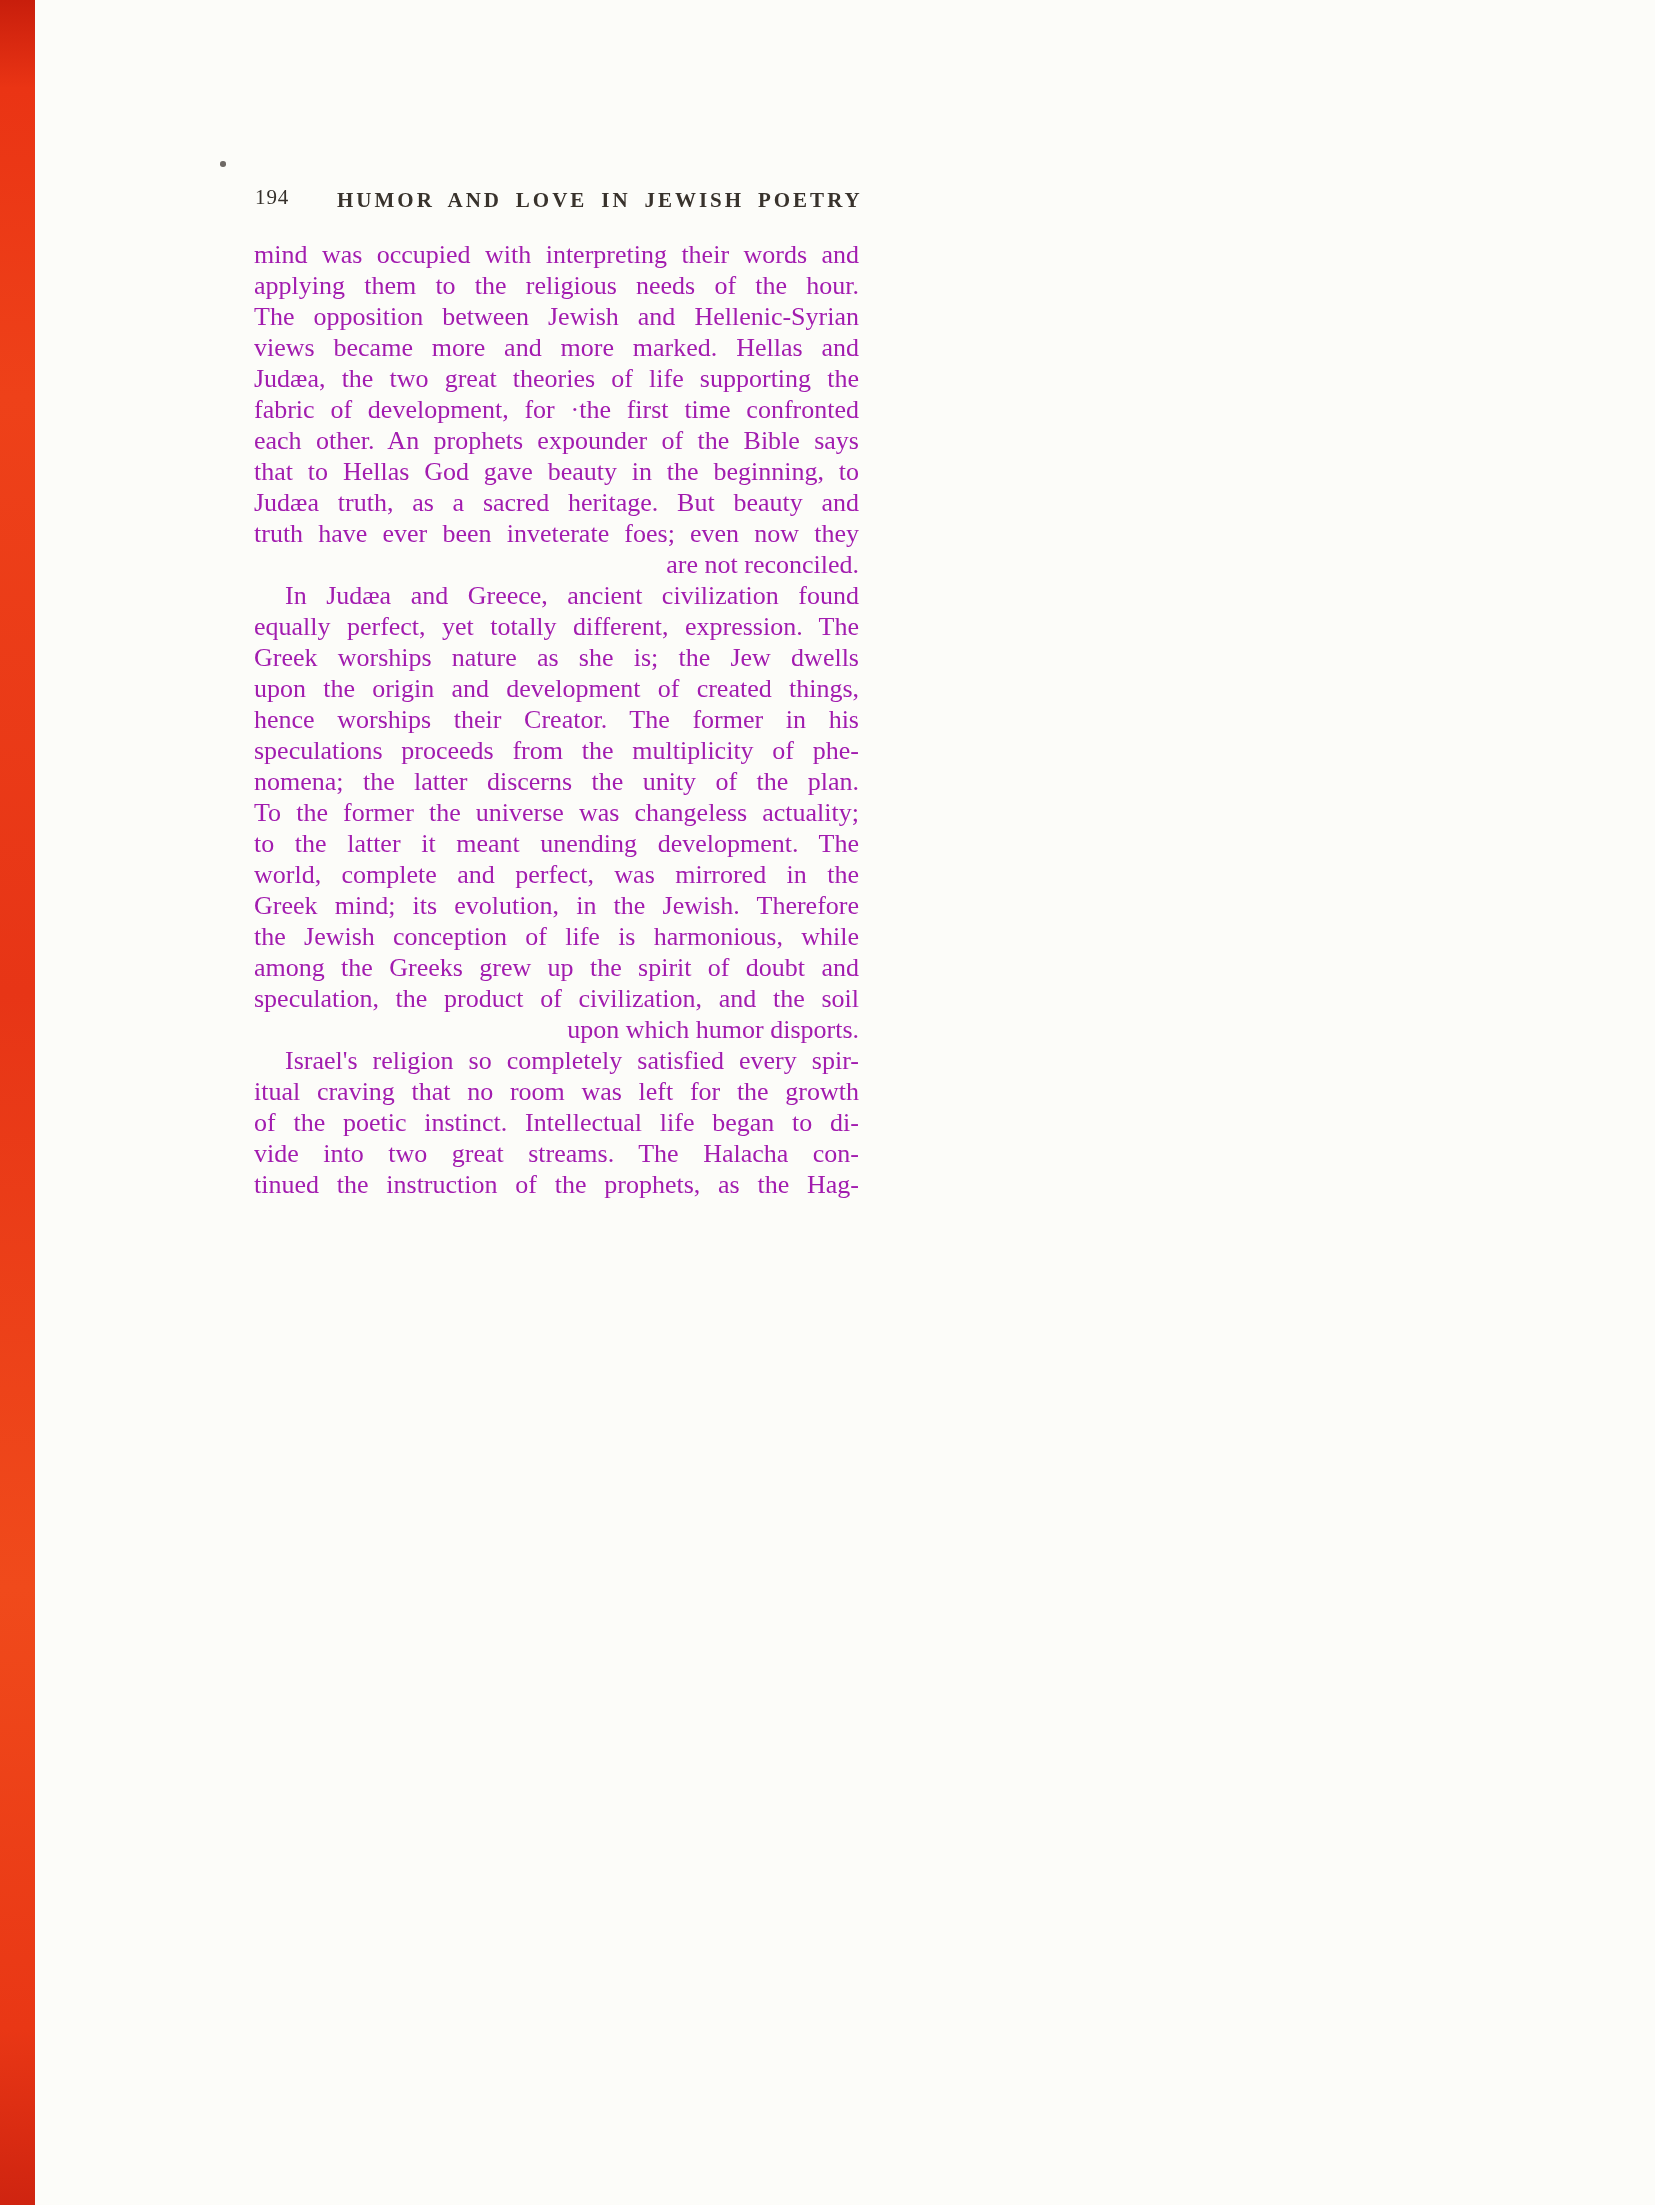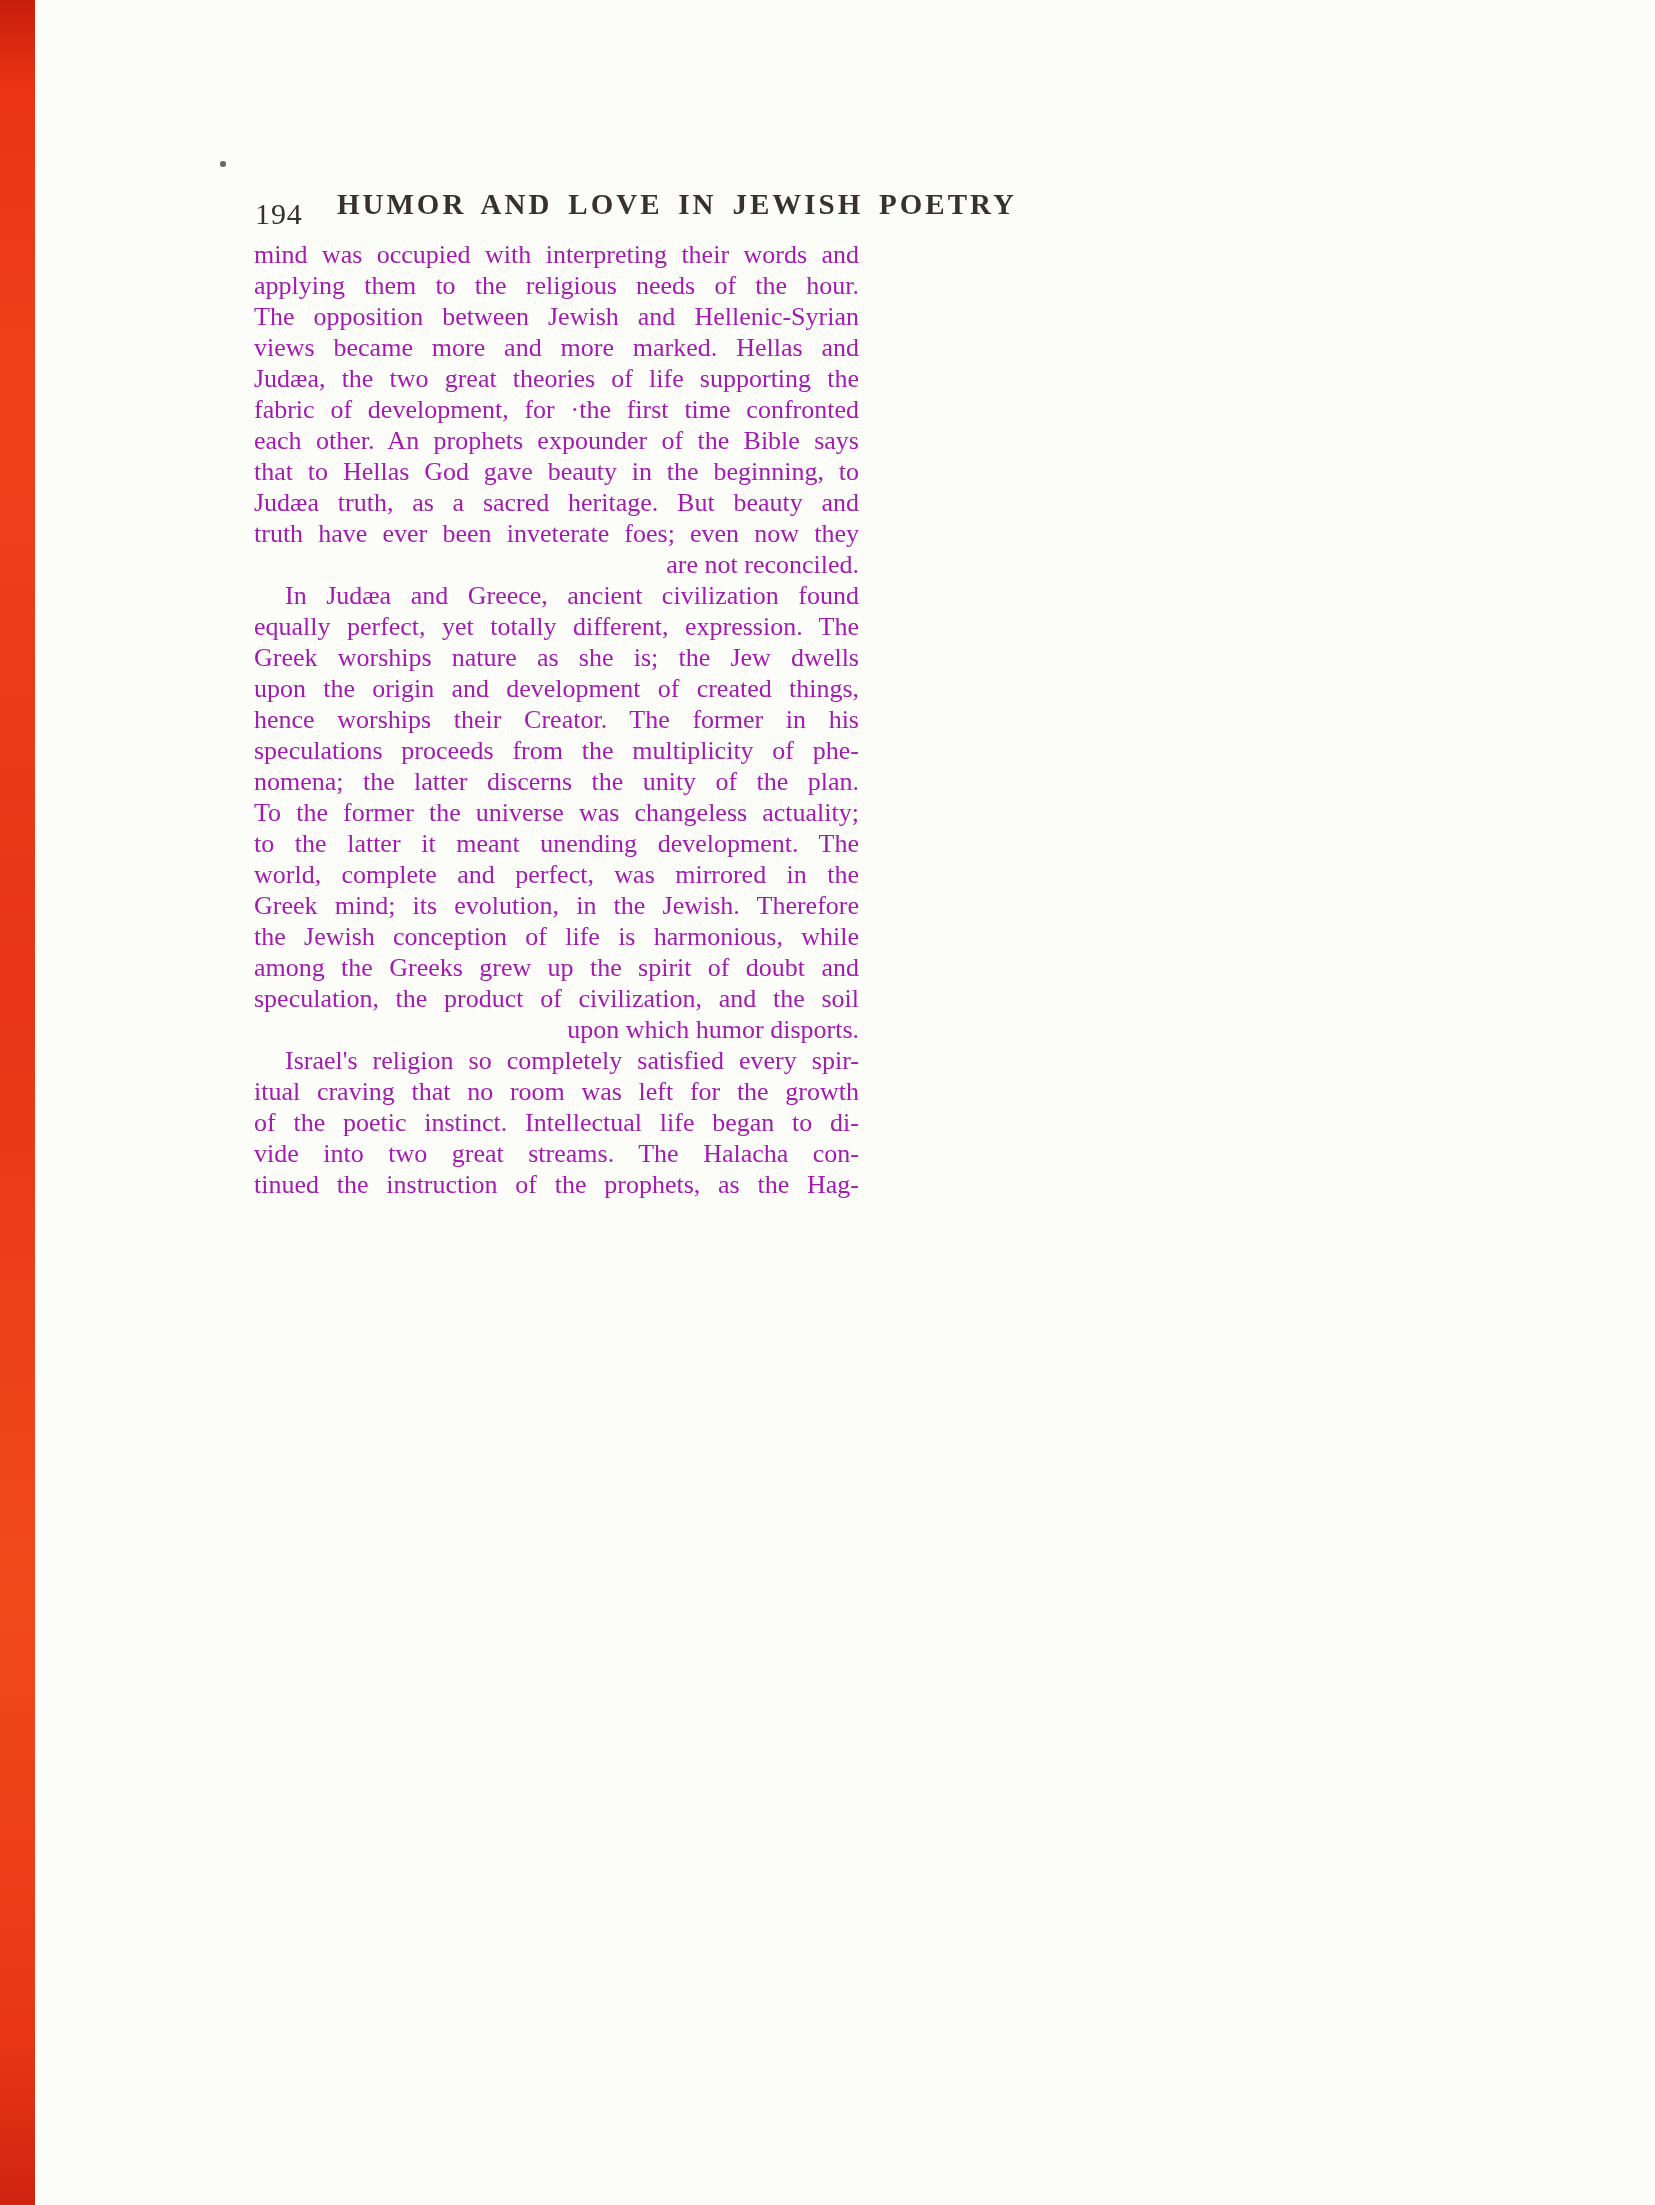--- a/index.html
+++ b/index.html
@@ -47,30 +47,30 @@
   .header {
     position: absolute;
     left: 0;
     top: 185px;
     width: 100%;
     height: 32px;
   }
   .pagenum {
     position: absolute;
     left: 255px;
-    top: 12px;
-    font-size: 30px;
+    top: 0;
+    font-size: 21px;
     letter-spacing: 0.9px;
     color: #35302b;
   }
   .running-title {
     position: absolute;
     left: 337px;
     top: 2.8px;
-    font-size: 29px;
+    font-size: 21px;
     font-weight: 700;
     letter-spacing: 3px;
     word-spacing: 5.6px;
     color: #38322c;
   }
   .body-text {
     position: absolute;
     left: 254px;
     top: 239px;
     width: 605px;

